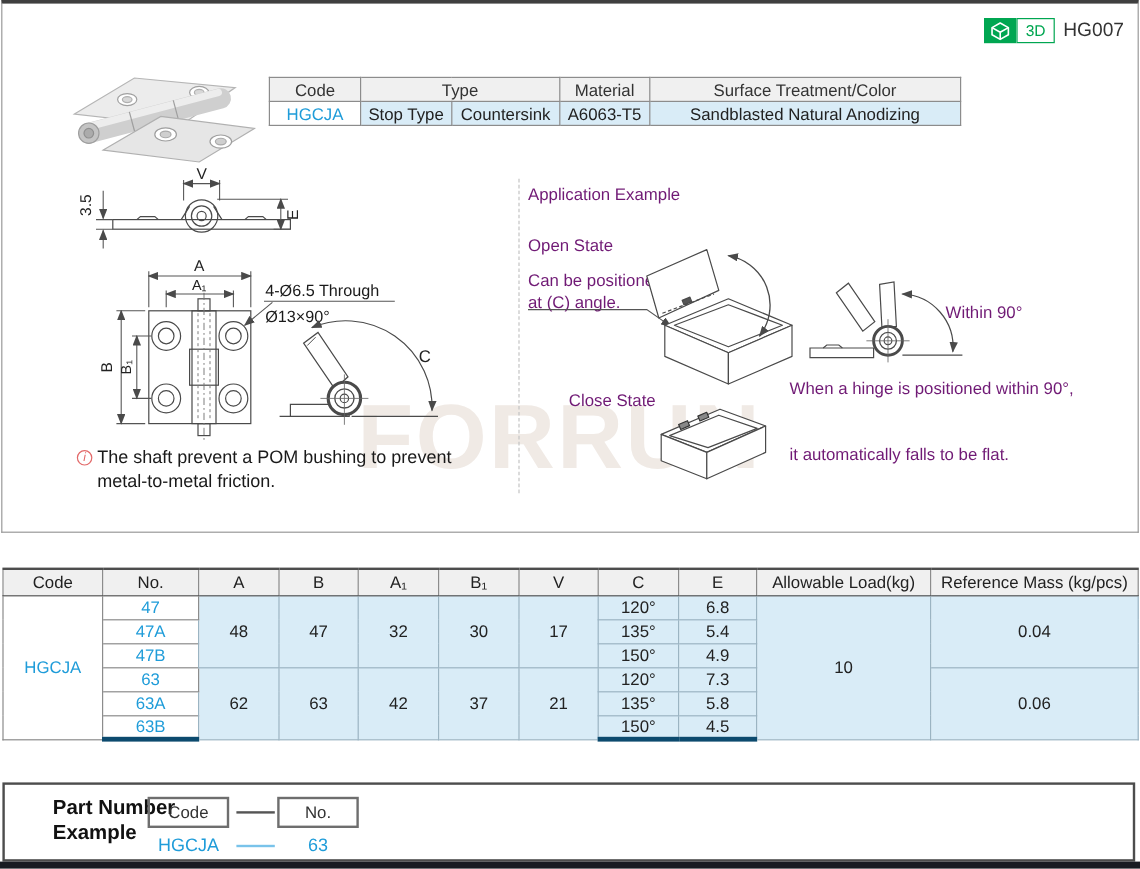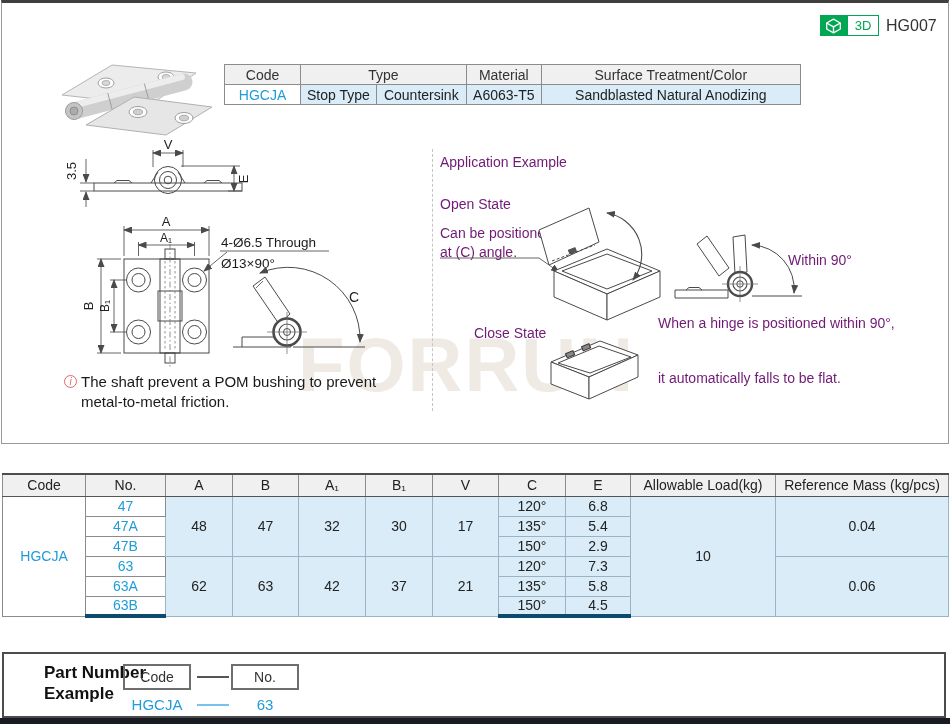--- a/index.html
+++ b/index.html
@@ -370,21 +370,21 @@
         <td rowspan="3">0.04</td>
       </tr>
       <tr>
         <td class="w">47A</td>
         <td>135°</td>
         <td>5.4</td>
       </tr>
       <tr>
         <td class="w">47B</td>
         <td>150°</td>
-        <td>2.9</td>
+        <td>4.9</td>
       </tr>
       <tr>
         <td class="w">63</td>
         <td rowspan="3">62</td>
         <td rowspan="3">63</td>
         <td rowspan="3">42</td>
         <td rowspan="3">37</td>
         <td rowspan="3">21</td>
         <td>120°</td>
         <td>7.3</td>

